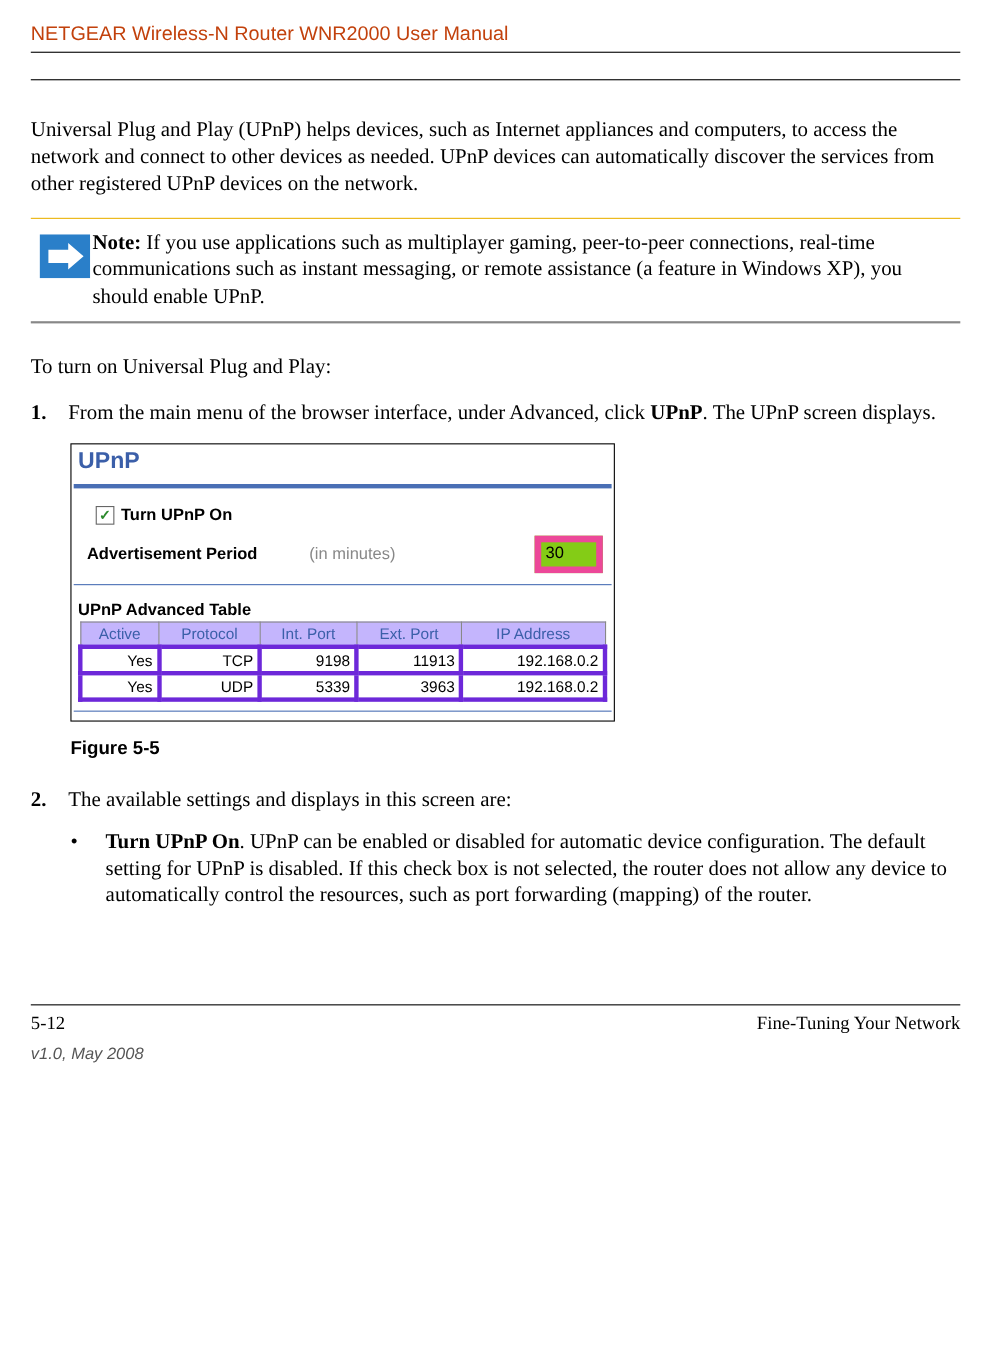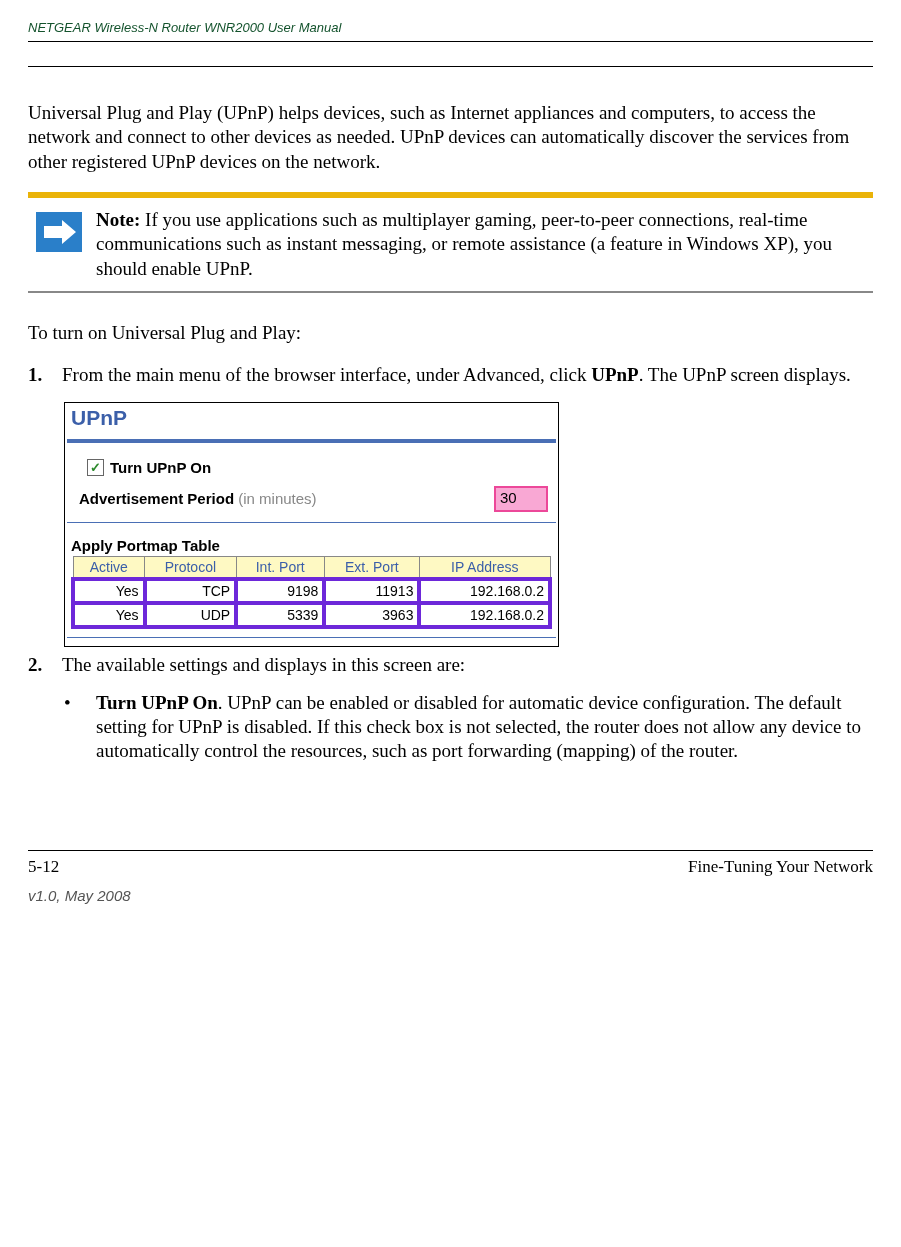--- a/index.html
+++ b/index.html
@@ -8,23 +8,22 @@
       font-family: 'Times New Roman', Times, serif;
       background: #fff;
       color: #000;
       width: 901px;
     }
     .page {
       padding: 20px 28px 0 28px;
     }
     .header-title {
       font-family: Arial, Helvetica, sans-serif;
-      font-style: italic;
-      font-size: 13px;
-      color: #14532d;
+      font-size: 18px;
+      color: #c2410c;
     }
     .header-rule {
       border: none;
       border-top: 1px solid #000;
       margin: 6px 0 24px 0;
     }
     .section-heading {
       font-family: Arial, Helvetica, sans-serif;
       font-weight: bold;
       font-size: 28px;
@@ -34,26 +33,26 @@
       border: none;
       border-top: 1.5px solid #000;
       margin: 0 0 34px 0;
     }
     .body-text {
       font-size: 19px;
       line-height: 1.28;
       margin: 0 0 18px 0;
     }
     .note-box {
-      border-top: 6px solid #eab308;
+      border-top: 1px solid #eab308;
       border-bottom: 2px solid #888;
       padding: 10px 8px 10px 8px;
       display: flex;
       align-items: flex-start;
-      gap: 14px;
+      gap: 2px;
       margin-bottom: 28px;
     }
     .note-icon {
       width: 46px;
       height: 40px;
       flex-shrink: 0;
       margin-top: 4px;
     }
     .note-text {
       font-size: 19px;
@@ -123,50 +122,51 @@
       align-items: center;
       justify-content: center;
       font-size: 13px;
       color: #2d8a2d;
       font-weight: bold;
       background: #fff;
     }
     .minutes {
       color: #888;
       font-weight: normal;
+      padding-left: 43px;
     }
     .input-box {
       width: 42px;
       height: 20px;
-      border: 2px solid #ec4899;
+      border: 6px solid #ec4899;
       padding: 1px 4px;
       font-family: Arial, sans-serif;
       font-size: 15px;
       text-align: left;
-      background: #f9a8d4;
+      background: #84cc16;
     }
     .portmap-label {
       font-family: Arial, sans-serif;
       font-size: 15px;
       font-weight: bold;
       padding: 6px 6px 2px 6px;
     }
     .portmap-table {
       border-collapse: collapse;
       width: calc(100% - 12px);
       margin: 0 6px 4px 6px;
       font-family: Arial, sans-serif;
       font-size: 14px;
     }
     .portmap-table th {
       border: 1px solid #888;
       padding: 2px 4px;
       color: #3b5fa9;
       font-weight: normal;
-      background: #fef9c3;
+      background: #c4b5fd;
     }
     .portmap-table td {
       border: 4px solid #6d28d9;
       padding: 2px 4px;
       text-align: right;
     }
     .button-row {
       text-align: center;
       padding: 10px 0 10px 0;
     }
@@ -261,21 +261,21 @@
     <div class="form-row">
       <span>
         <b>Advertisement Period</b><span class="minutes"> (in minutes)</span>
       </span>
       <span class="input-box">30</span>
     </div>
 
 
     <hr class="thin-hr">
 
-    <div class="portmap-label">Apply Portmap Table</div>
+    <div class="portmap-label">UPnP Advanced Table</div>
 
     <table class="portmap-table">
       <thead>
         <tr>
           <th>Active</th>
           <th>Protocol</th>
           <th>Int. Port</th>
           <th>Ext. Port</th>
           <th>IP Address</th>
         </tr>
@@ -295,20 +295,21 @@
           <td>3963</td>
           <td>192.168.0.2</td>
         </tr>
       </tbody>
     </table>
 
     <hr class="thin-hr">
 
   </div>
 
+  <div class="figure-caption">Figure 5-5</div>
 
   <div class="step">
     <div class="step-num">2.</div>
     <div class="step-content">The available settings and displays in this screen are:</div>
   </div>
 
   <div class="sub-step">
     <div class="sub-bullet">•</div>
     <div>
       <b>Turn UPnP On</b><span>. UPnP can be enabled or disabled for automatic device configuration. The default setting for UPnP is disabled. If this check box is not selected, the router does not allow any device to automatically control the resources, such as port forwarding (mapping) of the router.</span>

